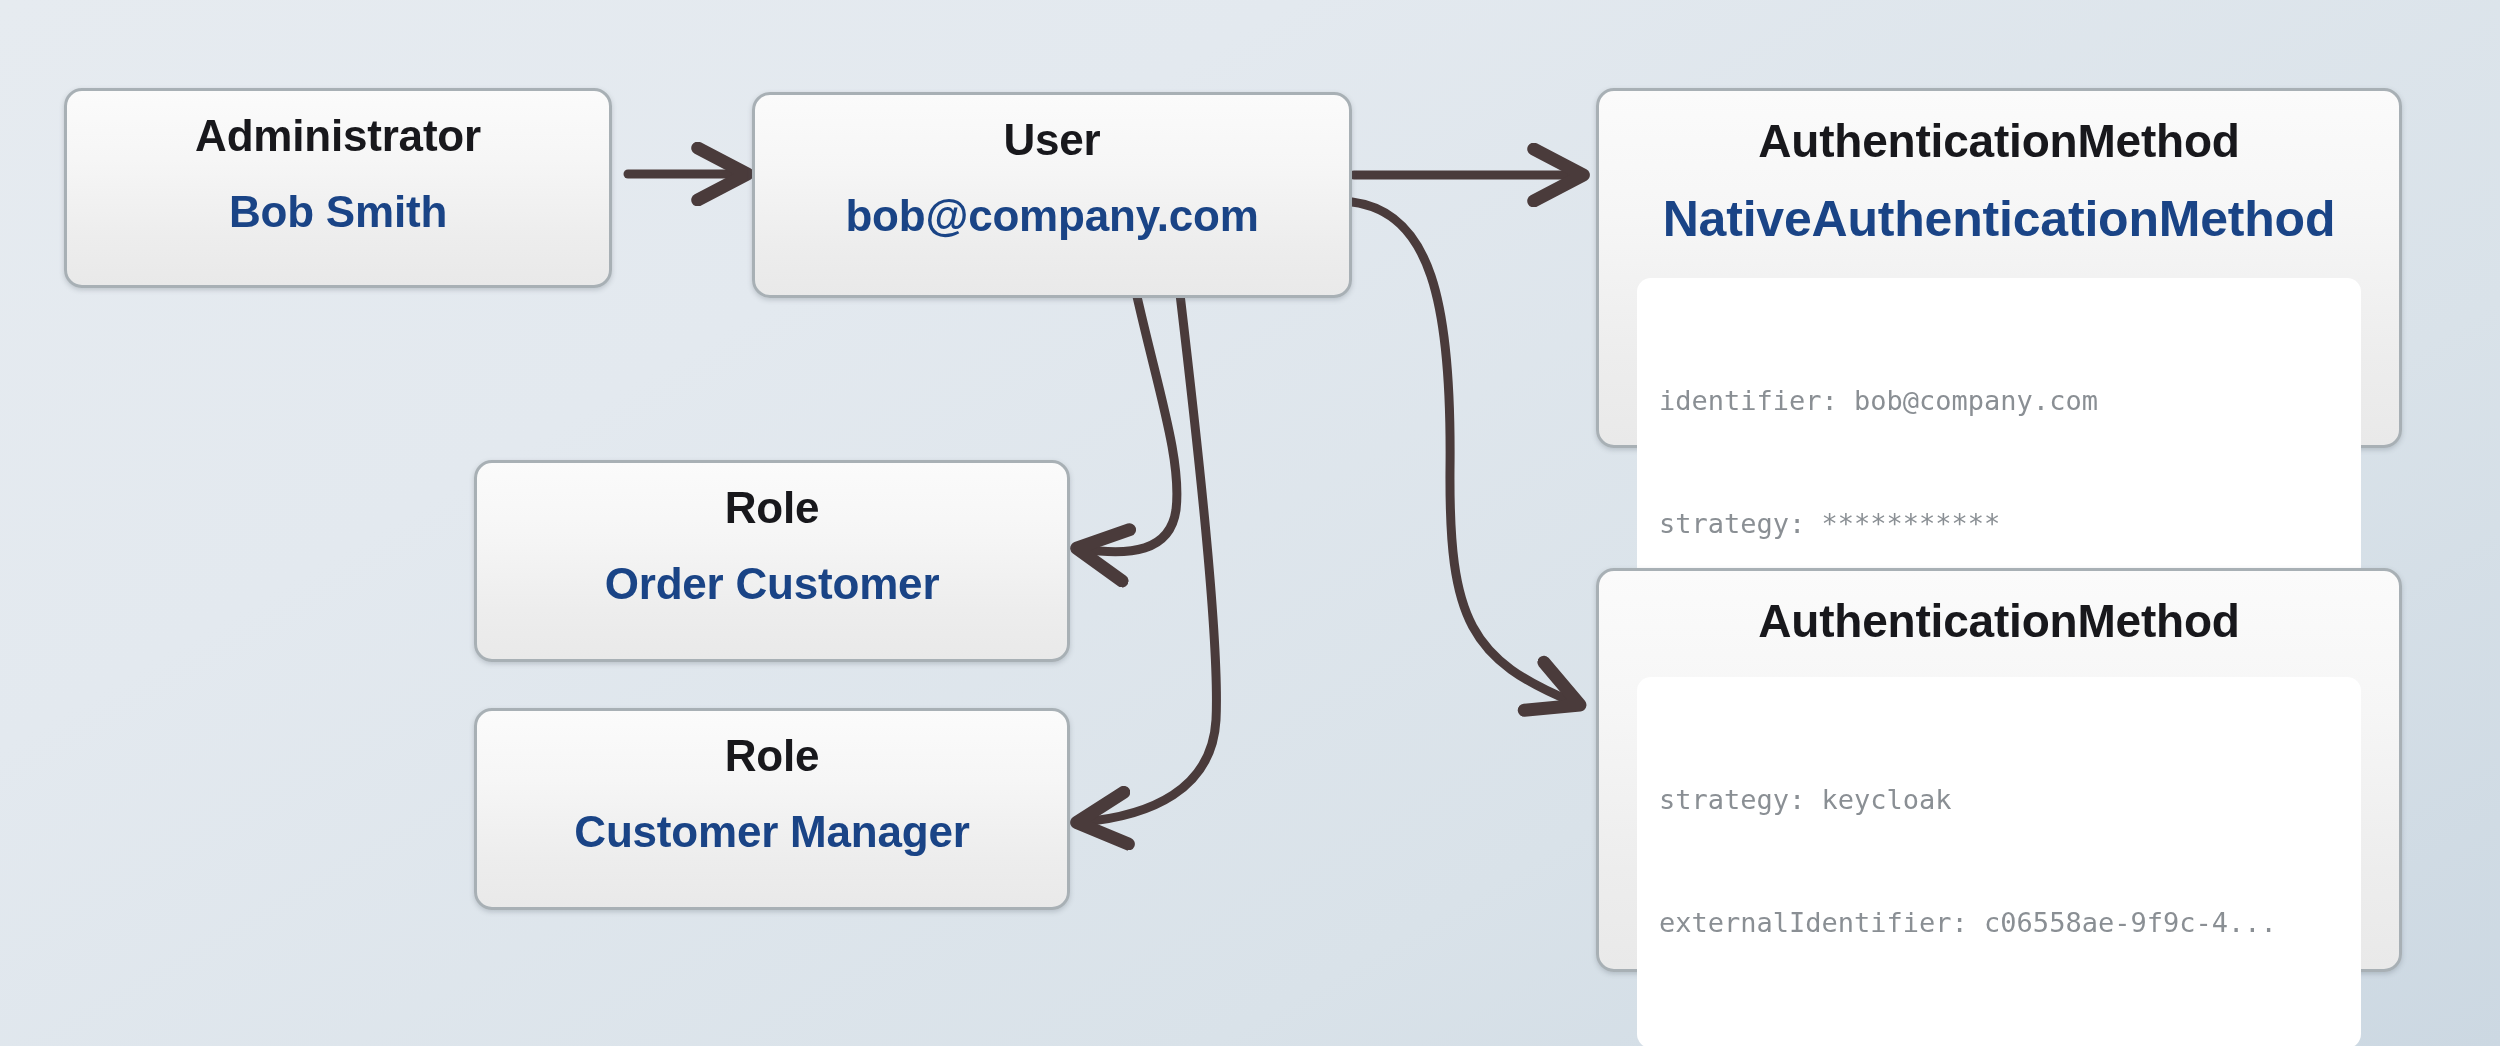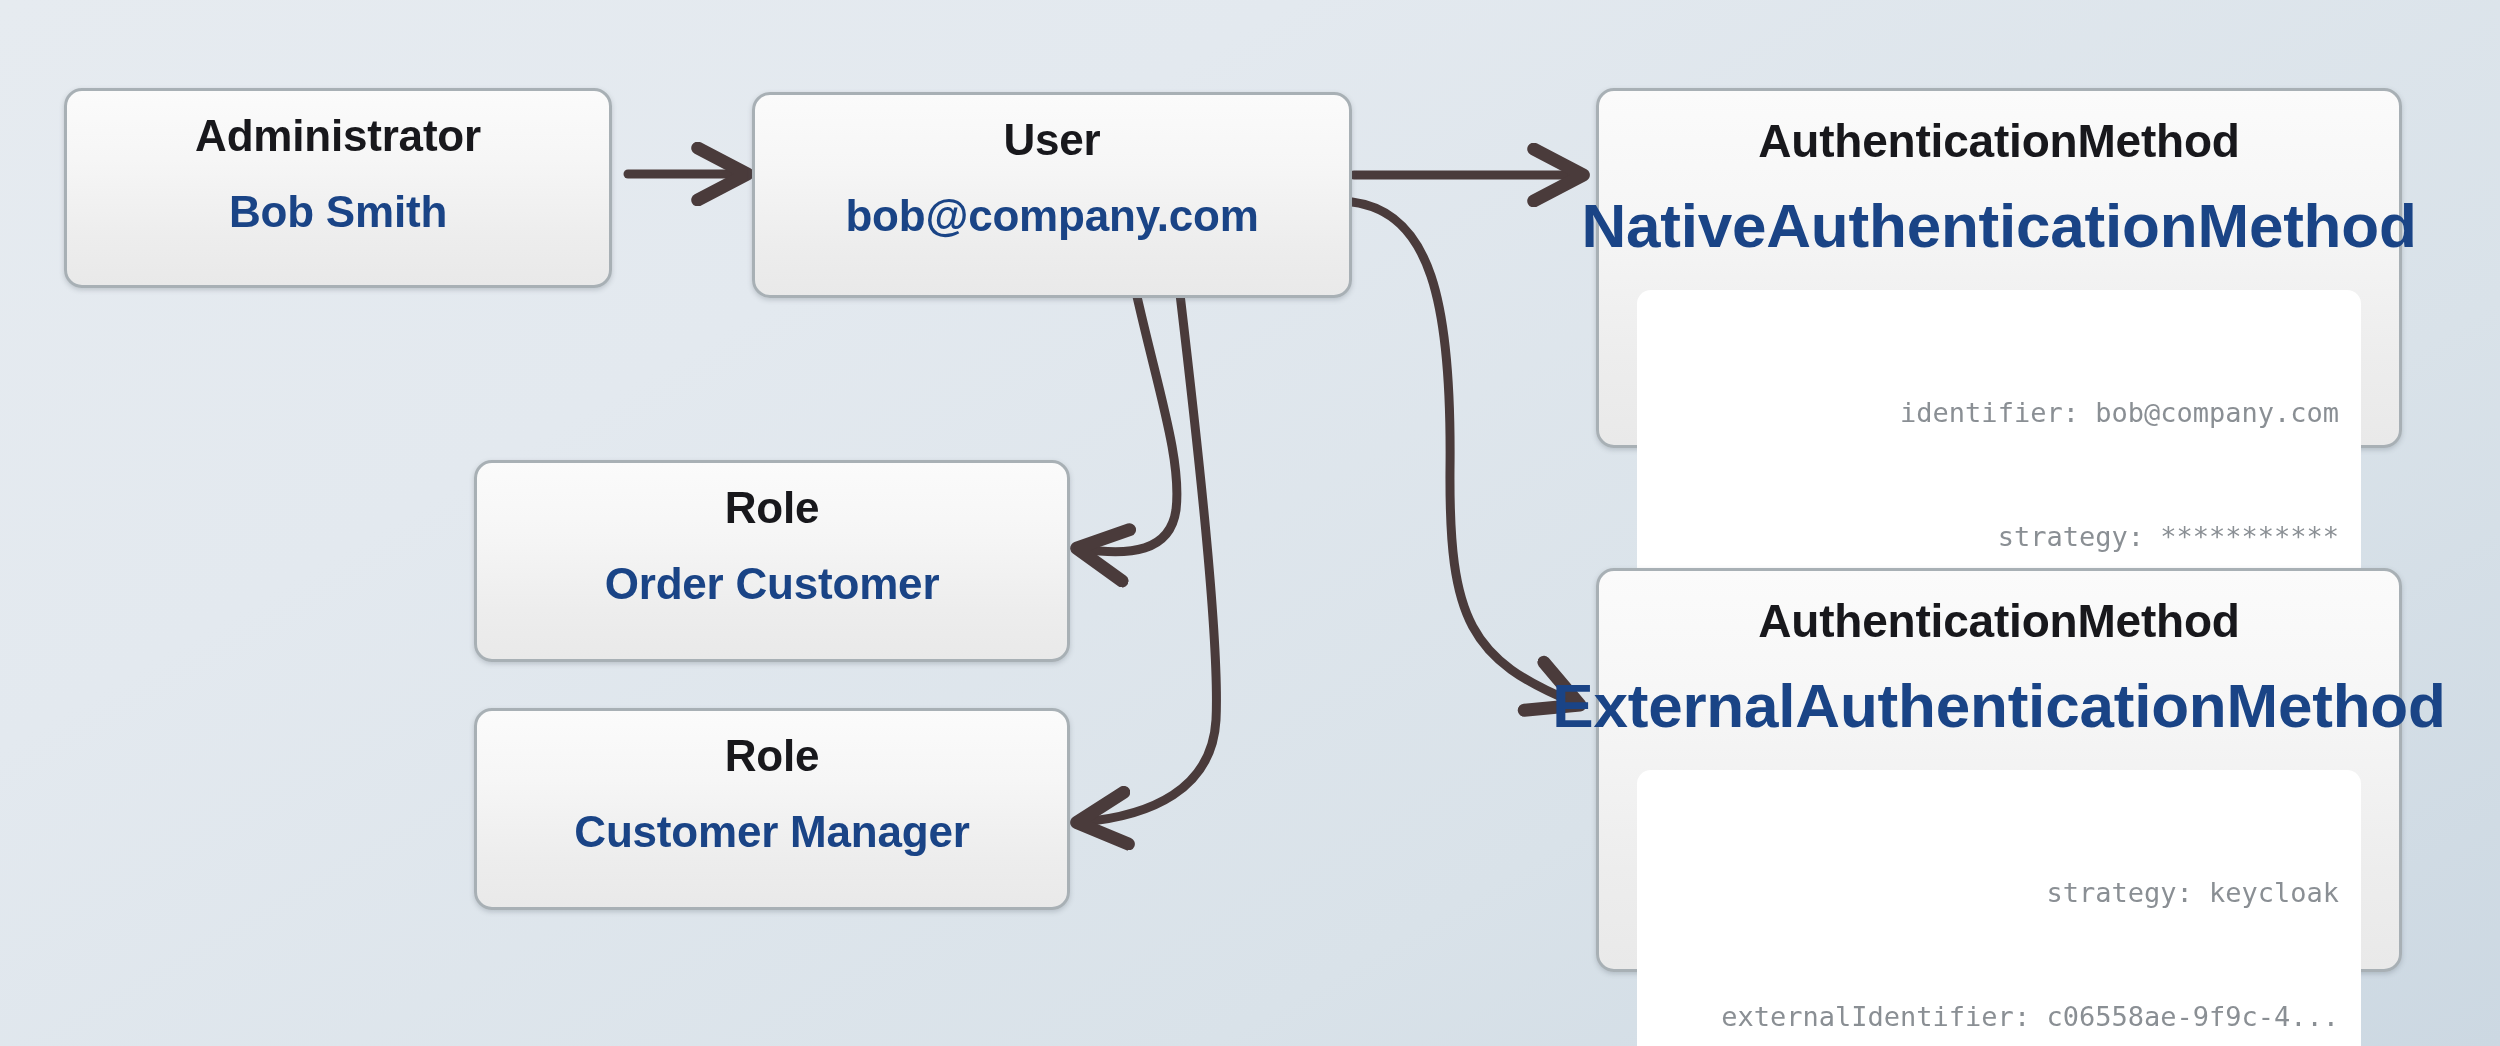--- a/index.html
+++ b/index.html
@@ -57,35 +57,35 @@
     letter-spacing: -0.2px;
     white-space: nowrap;
   }
 
   
   .node.simple .node-type  { font-size: 44px; margin-top: 22px; }
   .node.simple .node-label { font-size: 44px; margin-top: 30px; }
 
   
   .node.auth .node-type  { font-size: 46px; margin-top: 26px; }
-  .node.auth .node-label { font-size: 62px; margin-top: 28px; }
+  .node.auth .node-label { font-size: 50px; margin-top: 28px; }
 
   .props {
     background: #ffffff;
     border-radius: 14px;
     box-sizing: border-box;
     padding: 20px 22px 22px 22px;
     font-family: "DejaVu Sans Mono", "Liberation Mono", monospace;
     font-size: 27px;
     line-height: 1.52;
     color: #8a8f94;
     white-space: pre;
     align-self: stretch;
   }
-  .props .prop-row { white-space: pre; text-align: right; }
+  .props .prop-row { white-space: pre; }
 
   
   #node-administrator { left: 64px;  top: 88px;  width: 548px;  height: 200px; }
   #node-user          { left: 752px; top: 92px;  width: 600px;  height: 206px; }
   #node-role-order    { left: 474px; top: 460px; width: 596px;  height: 202px; }
   #node-role-customer { left: 474px; top: 708px; width: 596px;  height: 202px; }
   #node-auth-native   { left: 1596px; top: 88px;  width: 806px; height: 360px;
                         padding: 0 38px 0 38px; }
   #node-auth-external { left: 1596px; top: 568px; width: 806px; height: 404px;
                         padding: 0 38px 0 38px; }
@@ -142,20 +142,19 @@
     <div class="node-type">AuthenticationMethod</div>
     <div class="node-label">NativeAuthenticationMethod</div>
     <div class="props">
       <div class="prop-row">identifier: bob@company.com</div>
       <div class="prop-row">strategy: ***********</div>
     </div>
   </div>
 
   <div class="node auth" id="node-auth-external">
     <div class="node-type">AuthenticationMethod</div>
-    <div class="node-label">ExternalAuthenticationMethod</div>
     <div class="props">
       <div class="prop-row">strategy: keycloak</div>
       <div class="prop-row">externalIdentifier: c06558ae-9f9c-4...</div>
     </div>
   </div>
 
 </div>
 
 </body></html>

